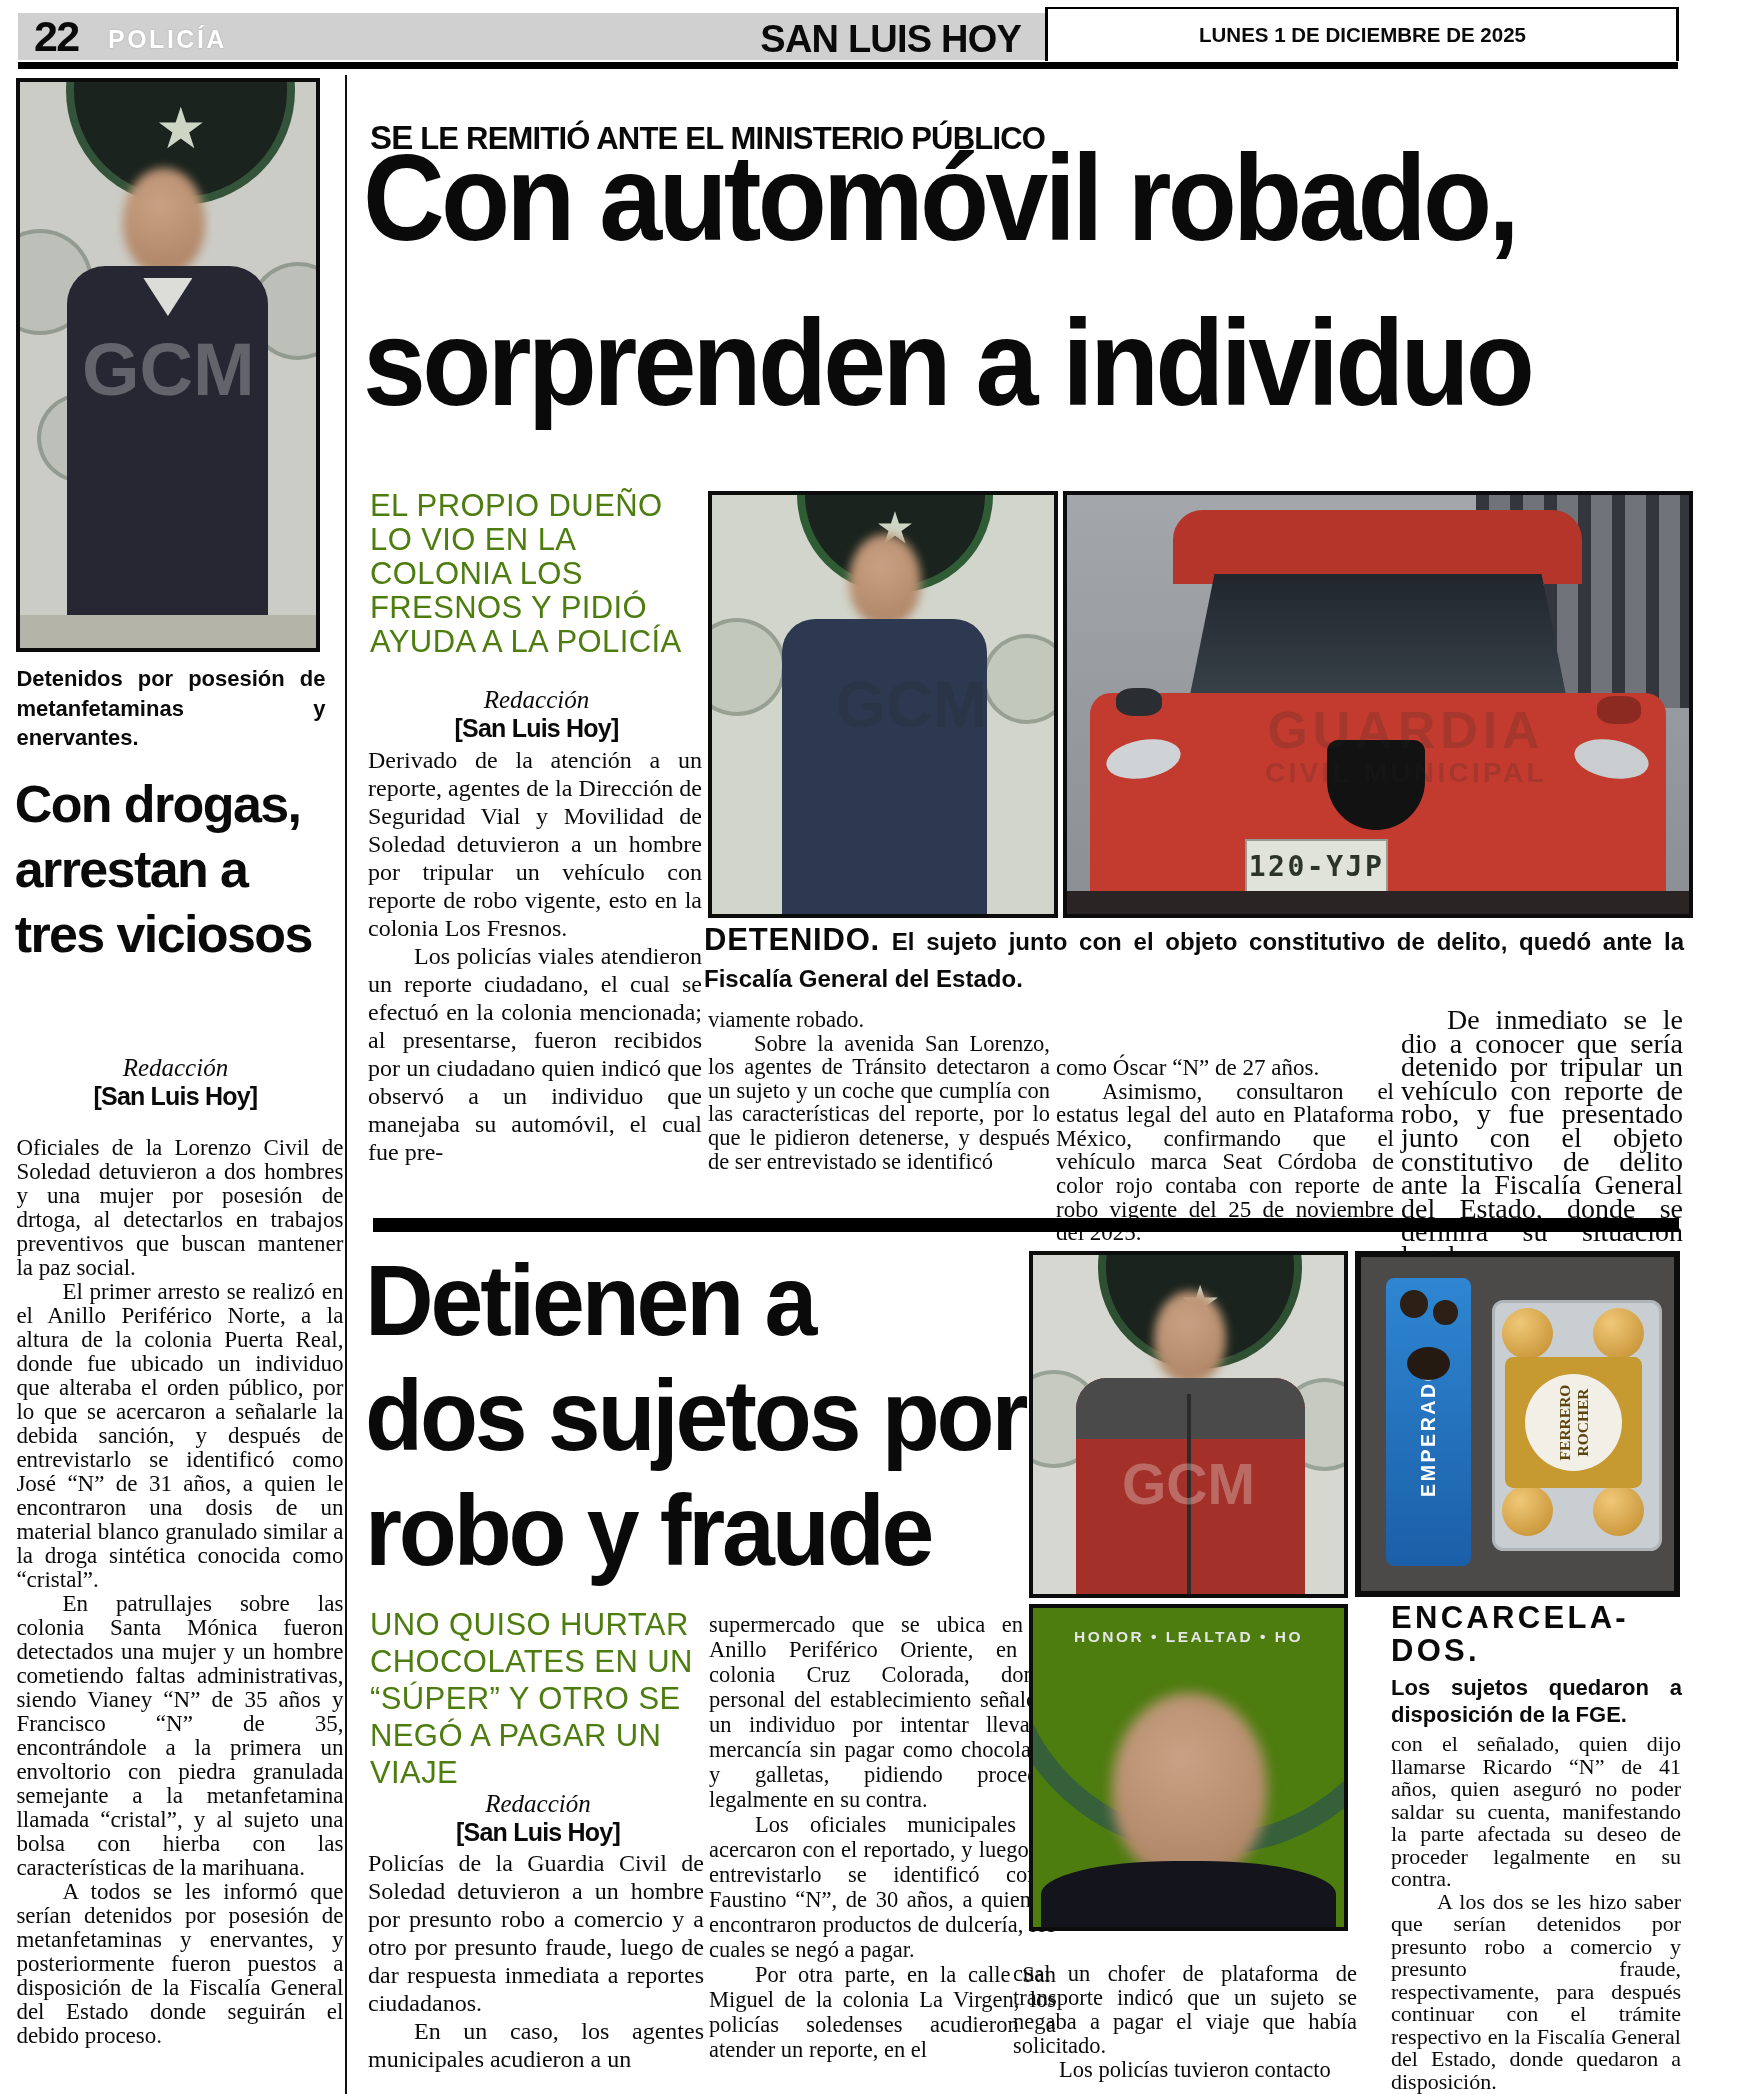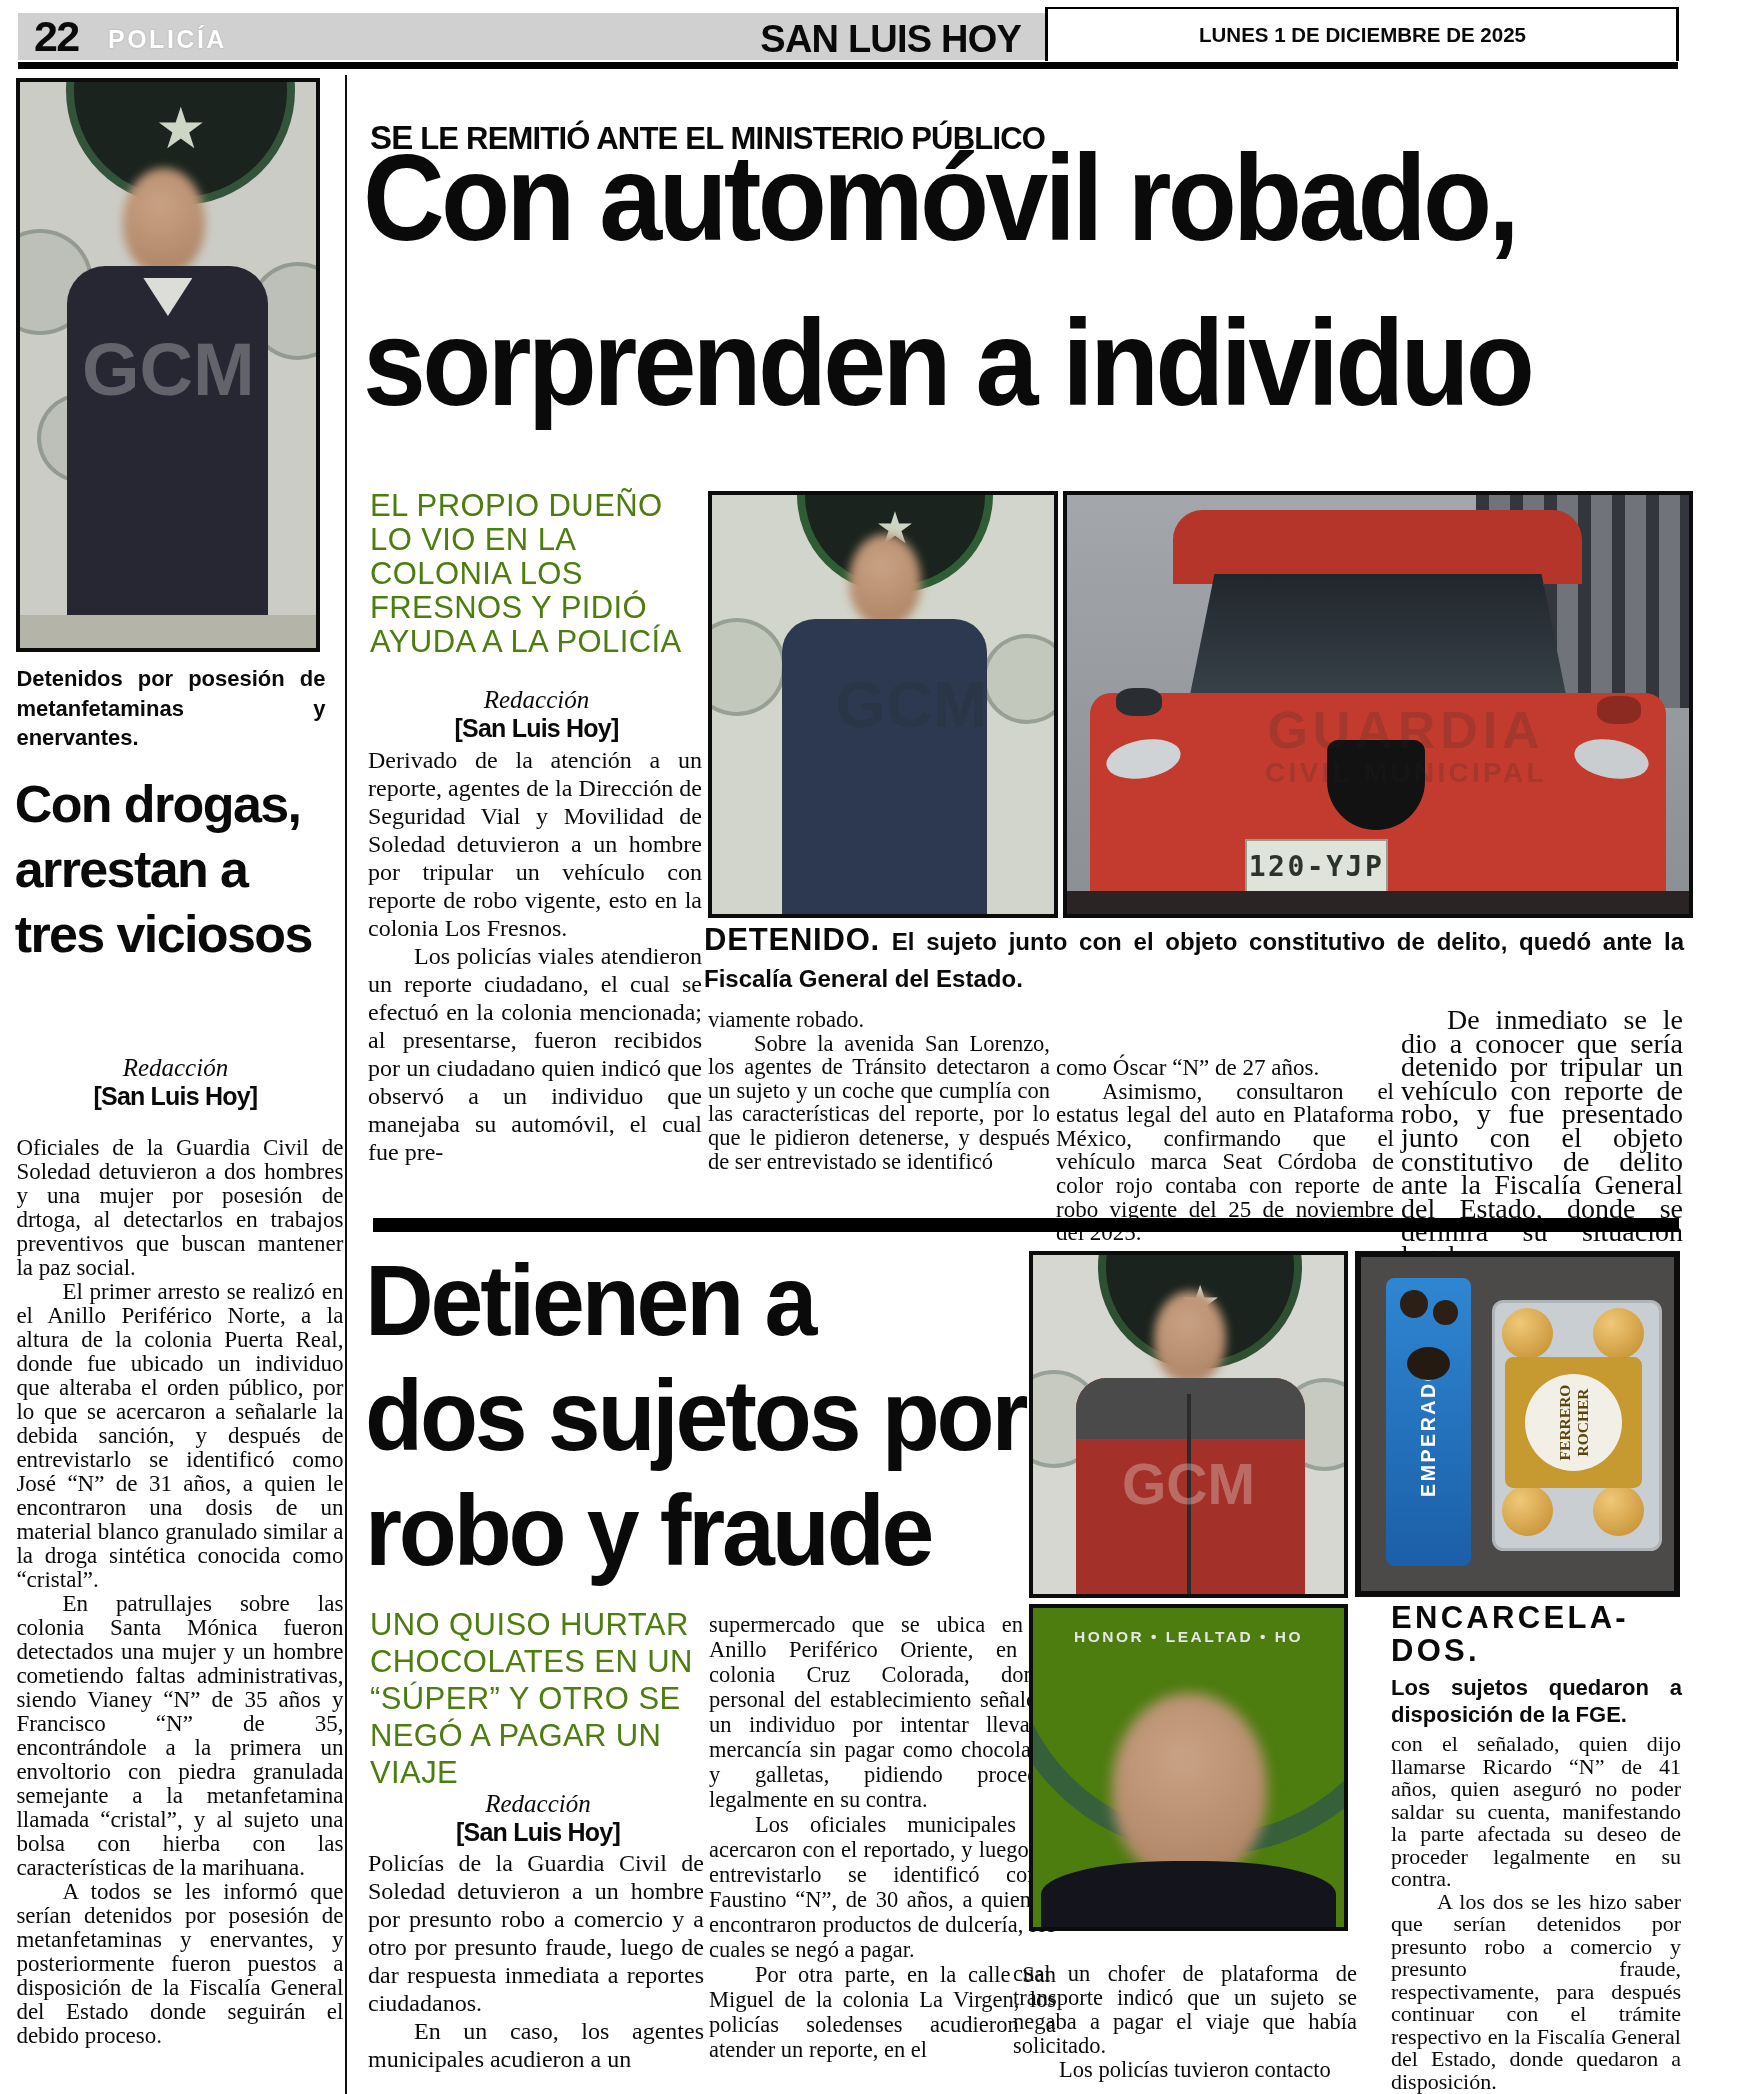--- a/index.html
+++ b/index.html
@@ -75,21 +75,21 @@
     <div class="abs" style="left:47px;top:184px;width:201px;height:385px;background:#262733;border-radius:38px 38px 0 0;"></div>
     <div class="abs" style="left:123px;top:196px;width:49px;height:38px;background:#dcdcd8;clip-path:polygon(0 0,100% 0,50% 100%);"></div>
     <div class="floor" style="height:33px;"></div>
     <div class="watermark" style="top:245px;font-size:74px;">GCM</div>
   </div>
   <div class="abs left-caption" style="left:16.4px;top:664px;width:309px;">Detenidos por posesión de metanfetaminas y enervantes.</div>
   <div class="abs headline-left" style="left:14.7px;top:772px;width:327px;">Con drogas, arrestan a tres viciosos</div>
   <div class="abs byline-name" style="left:16.4px;top:1054px;width:318px;">Redacción</div>
   <div class="abs byline-org" style="left:16.4px;top:1082px;width:318px;">[San Luis Hoy]</div>
   <div class="abs serif-col" style="left:16.4px;top:1136px;width:327px;font-size:23px;line-height:24px;">
-      <p>Oficiales de la Guardia Civil de Soledad detuvieron a dos hombres y una mujer por posesión de drtoga, al detectarlos en trabajos preventivos que buscan mantener la paz social.</p>
+      <p>Oficiales de la Lorenzo Civil de Soledad detuvieron a dos hombres y una mujer por posesión de drtoga, al detectarlos en trabajos preventivos que buscan mantener la paz social.</p>
       <p>El primer arresto se realizó en el Anillo Periférico Norte, a la altura de la colonia Puerta Real, donde fue ubicado un individuo que alteraba el orden público, por lo que se acercaron a señalarle la debida sanción, y después de entrevistarlo se identificó como José “N” de 31 años, a quien le encontraron una dosis de un material blanco granulado similar a la droga sintética conocida como “cristal”.</p>
       <p>En patrullajes sobre las colonia Santa Mónica fueron detectados una mujer y un hombre cometiendo faltas administrativas, siendo Vianey “N” de 35 años y Francisco “N” de 35, encontrándole a la primera un envoltorio con piedra granulada semejante a la metanfetamina llamada “cristal”, y al sujeto una bolsa con hierba con las características de la marihuana.</p>
       <p>A todos se les informó que serían detenidos por posesión de metanfetaminas y enervantes, y posteriormente fueron puestos a disposición de la Fiscalía General del Estado donde seguirán el debido proceso.</p>
     </div>
 
   <div class="abs" style="left:345px;top:75px;width:1.6px;height:2020px;background:#111;"></div>
 
   <div class="abs kicker" style="left:370px;top:119px;">
     <span class="lead">SE</span><span> LE REMITIÓ ANTE EL MINISTERIO PÚBLICO</span>
   </div>

